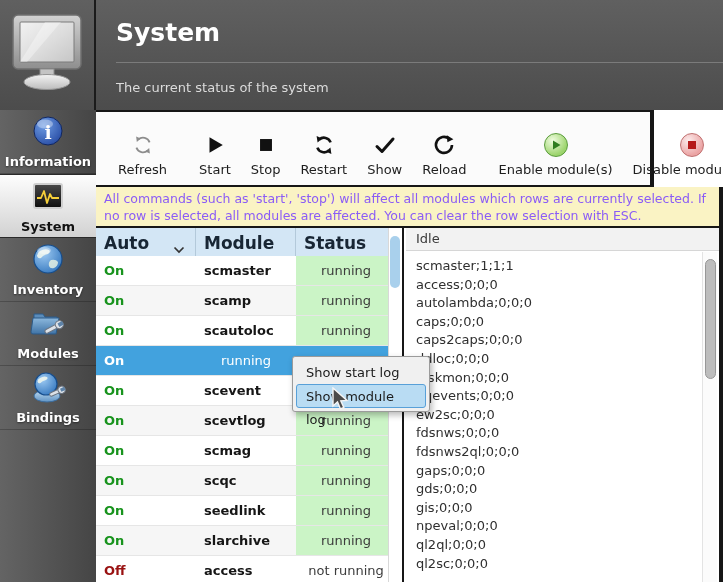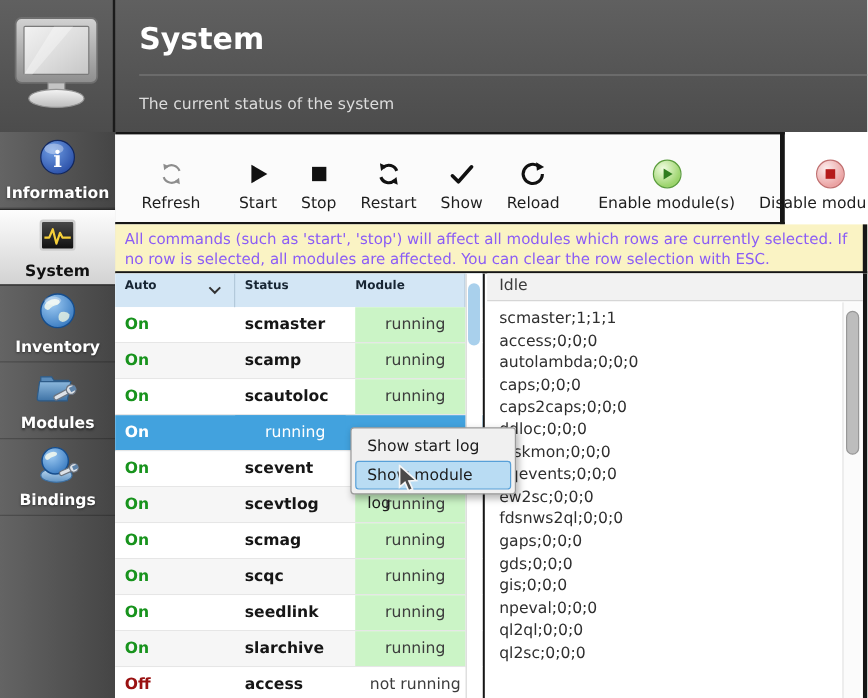--- a/index.html
+++ b/index.html
@@ -46,21 +46,21 @@
     border-bottom:2px solid #161616; border-right:4px solid #161616;
     font-size:12.5px; line-height:16.5px; color:#8b5cf6; padding:4px 8px; }
 
   .main { position:absolute; left:0; top:118px; width:627px; height:354px; background:#fff;
     border-right:4px solid #161616; }
 
   
   .table-widget { position:absolute; left:0; top:0; width:308px; height:354px; background:#fff;
     border-right:2px solid #161616; }
   .thead { display:flex; height:28px; background:#d3e6f5; }
-  .th { font-size:10px; font-weight:bold; color:#182634; padding:5px 0 0 8px;
+  .th { font-size:17px; font-weight:bold; color:#182634; padding:5px 0 0 8px;
     border-right:1px solid #b3c9da; position:relative; }
   .th-auto { width:100px; } .th-module { width:100px; } .th-status { width:92px; border-right:none; }
   .sort-ind { position:absolute; right:10px; top:10px; }
   .trow { display:flex; height:30px; border-bottom:1px solid #e6e6e6; background:#fff; }
   .trow.alt { background:#f6f6f6; }
   .td { font-size:13px; padding:7px 0 0 8px; overflow:hidden; white-space:nowrap; }
   .td-auto { width:100px; font-weight:bold; }
   .td-module { width:100px; font-weight:bold; color:#161616; }
   .td-status { width:92px; color:#3c3c3c;text-align:center; }
   .auto-on { color:#18931d; } .auto-off { color:#991111; }
@@ -318,25 +318,25 @@
       <div class="table-widget">
         <div class="thead">
           <div class="th th-auto">
             <span>Auto</span>
             <span class="sort-ind">
               <svg width="12" height="8" viewBox="0 0 12 8">
                   <polyline points="1.5,1.5 6,6 10.5,1.5" fill="none" stroke="#333" stroke-width="1.7"></polyline>
                 </svg>
             </span>
           </div>
+          <div class="th th-module">
+            <span>Module</span>
+          </div>
           <div class="th th-status">
             <span>Status</span>
-          </div>
-          <div class="th th-module">
-            <span>Module</span>
           </div>
         </div>
         <div id="table-body">
             <div class="trow">
               <div class="td td-auto auto-on">On</div>
               <div class="td td-module">scmaster</div>
               <div class="td td-status st-running">running</div>
             </div>
             <div class="trow alt">
               <div class="td td-auto auto-on">On</div>
@@ -398,20 +398,21 @@
         <div class="status-list" id="status-list">
             <div>scmaster;1;1;1</div>
             <div>access;0;0;0</div>
             <div>autolambda;0;0;0</div>
             <div>caps;0;0;0</div>
             <div>caps2caps;0;0;0</div>
             <div>ddloc;0;0;0</div>
             <div>diskmon;0;0;0</div>
             <div>eqevents;0;0;0</div>
             <div>ew2sc;0;0;0</div>
+            <div>fdsnws;0;0;0</div>
             <div>fdsnws2ql;0;0;0</div>
             <div>gaps;0;0;0</div>
             <div>gds;0;0;0</div>
             <div>gis;0;0;0</div>
             <div>npeval;0;0;0</div>
             <div>ql2ql;0;0;0</div>
             <div>ql2sc;0;0;0</div>
           </div>
         <div class="panel-scroll">
           <div class="thumb"></div>

